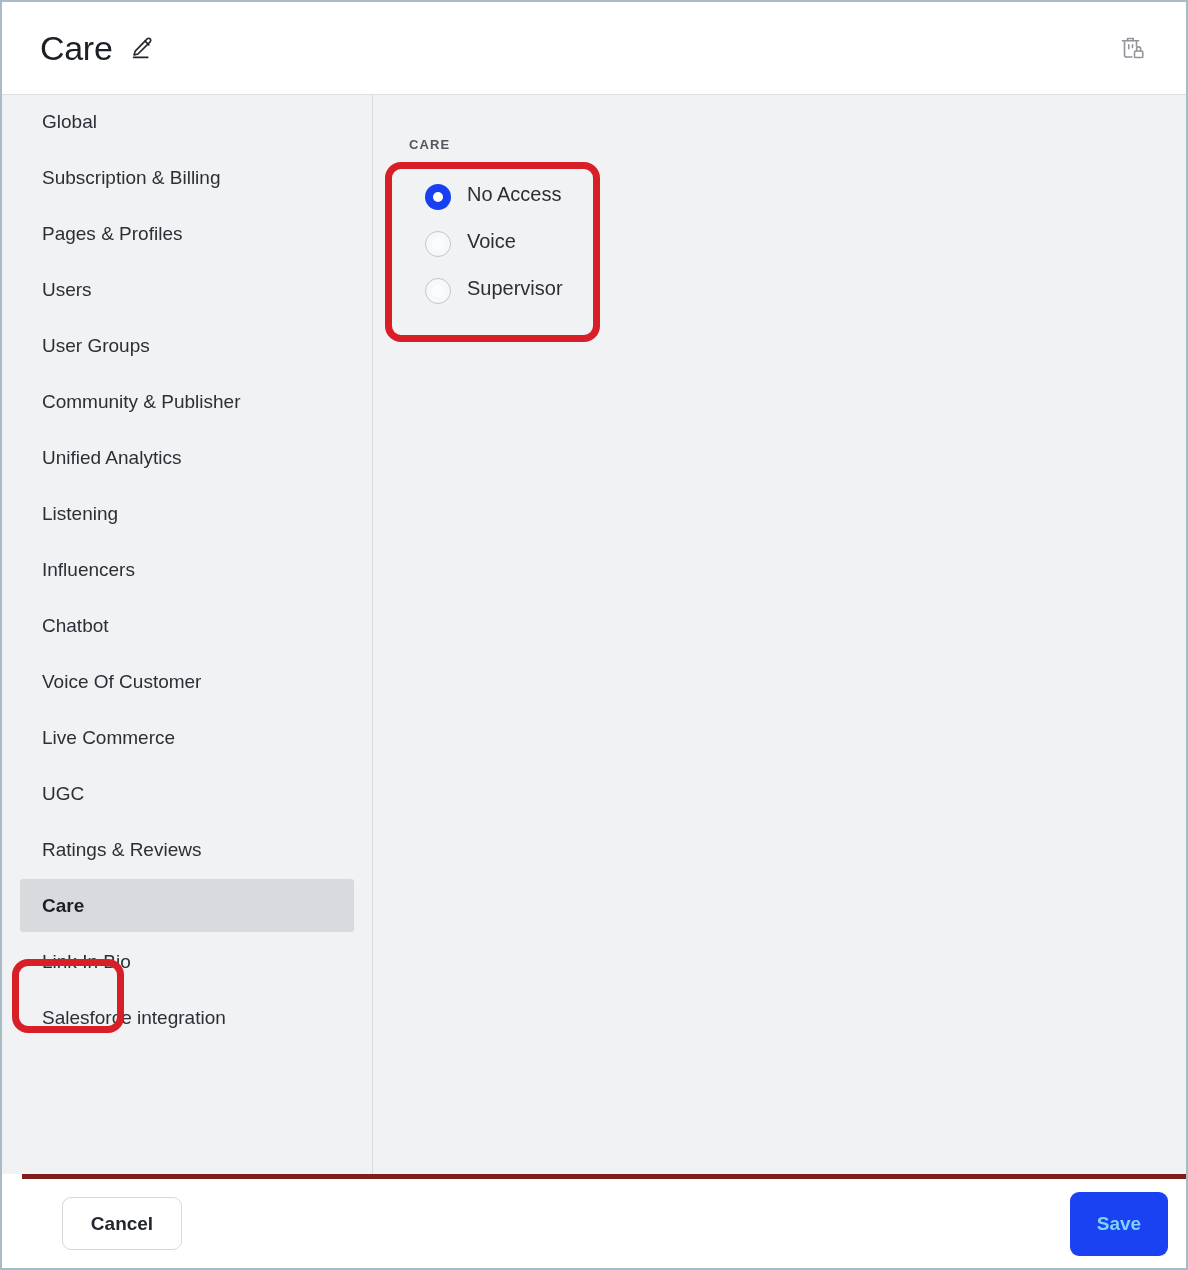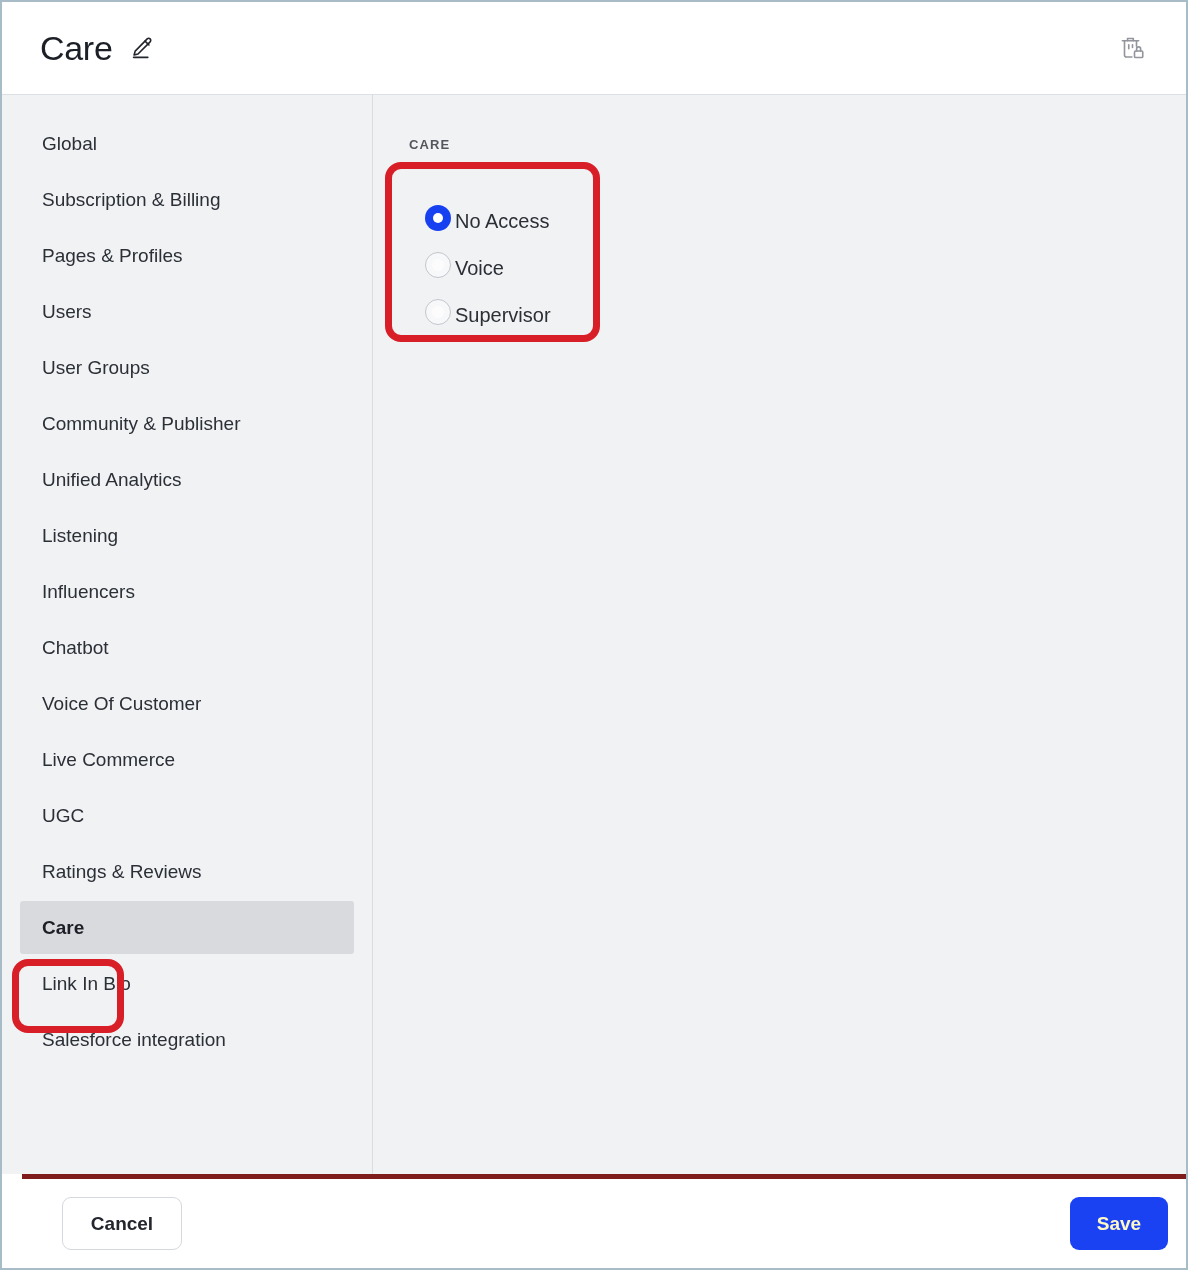--- a/index.html
+++ b/index.html
@@ -76,21 +76,20 @@
     width: 1184px;
     height: 1079px;
     display: flex;
     background: #f1f2f4;
   }
   .sidebar {
     width: 371px;
     box-sizing: border-box;
     border-right: 1px solid #d9dce0;
     background: #f1f2f4;
-    padding-top: 22px;
     position: relative;
   }
   .nav-item {
     position: relative;
     height: 53px;
     margin: 0 18px 3px 18px;
     display: flex;
     align-items: center;
     padding-left: 22px;
     box-sizing: border-box;
@@ -120,23 +119,23 @@
     color: #53565d;
     margin-bottom: 18px;
   }
   .radio-group {
     position: relative;
     display: inline-block;
     padding: 14px 0 12px 0;
   }
   .radio-row {
     display: flex;
-    align-items: flex-end;
+    align-items: flex-start;
     height: 47px;
-    gap: 4px;
+    gap: 16px;
     padding-left: 16px;
     padding-right: 40px;
     cursor: pointer;
   }
   .radio {
     width: 26px;
     height: 26px;
     border-radius: 50%;
     box-sizing: border-box;
     flex: 0 0 auto;
@@ -198,23 +197,23 @@
     width: 120px;
     height: 53px;
     background: #ffffff;
     color: #23262d;
     border: 1px solid #d5d8dd;
   }
   .btn-save {
     margin-left: auto;
     margin-right: 38px;
     width: 98px;
-    height: 53px;
+    height: 64px;
     background: #1a42f2;
-    color: #fef9c3;
+    color: #7dd3fc;
     border: none;
   }
 
   
   .annot {
     position: absolute;
     border: 7px solid #d81f28;
     border-radius: 16px;
     box-sizing: border-box;
     pointer-events: none;

